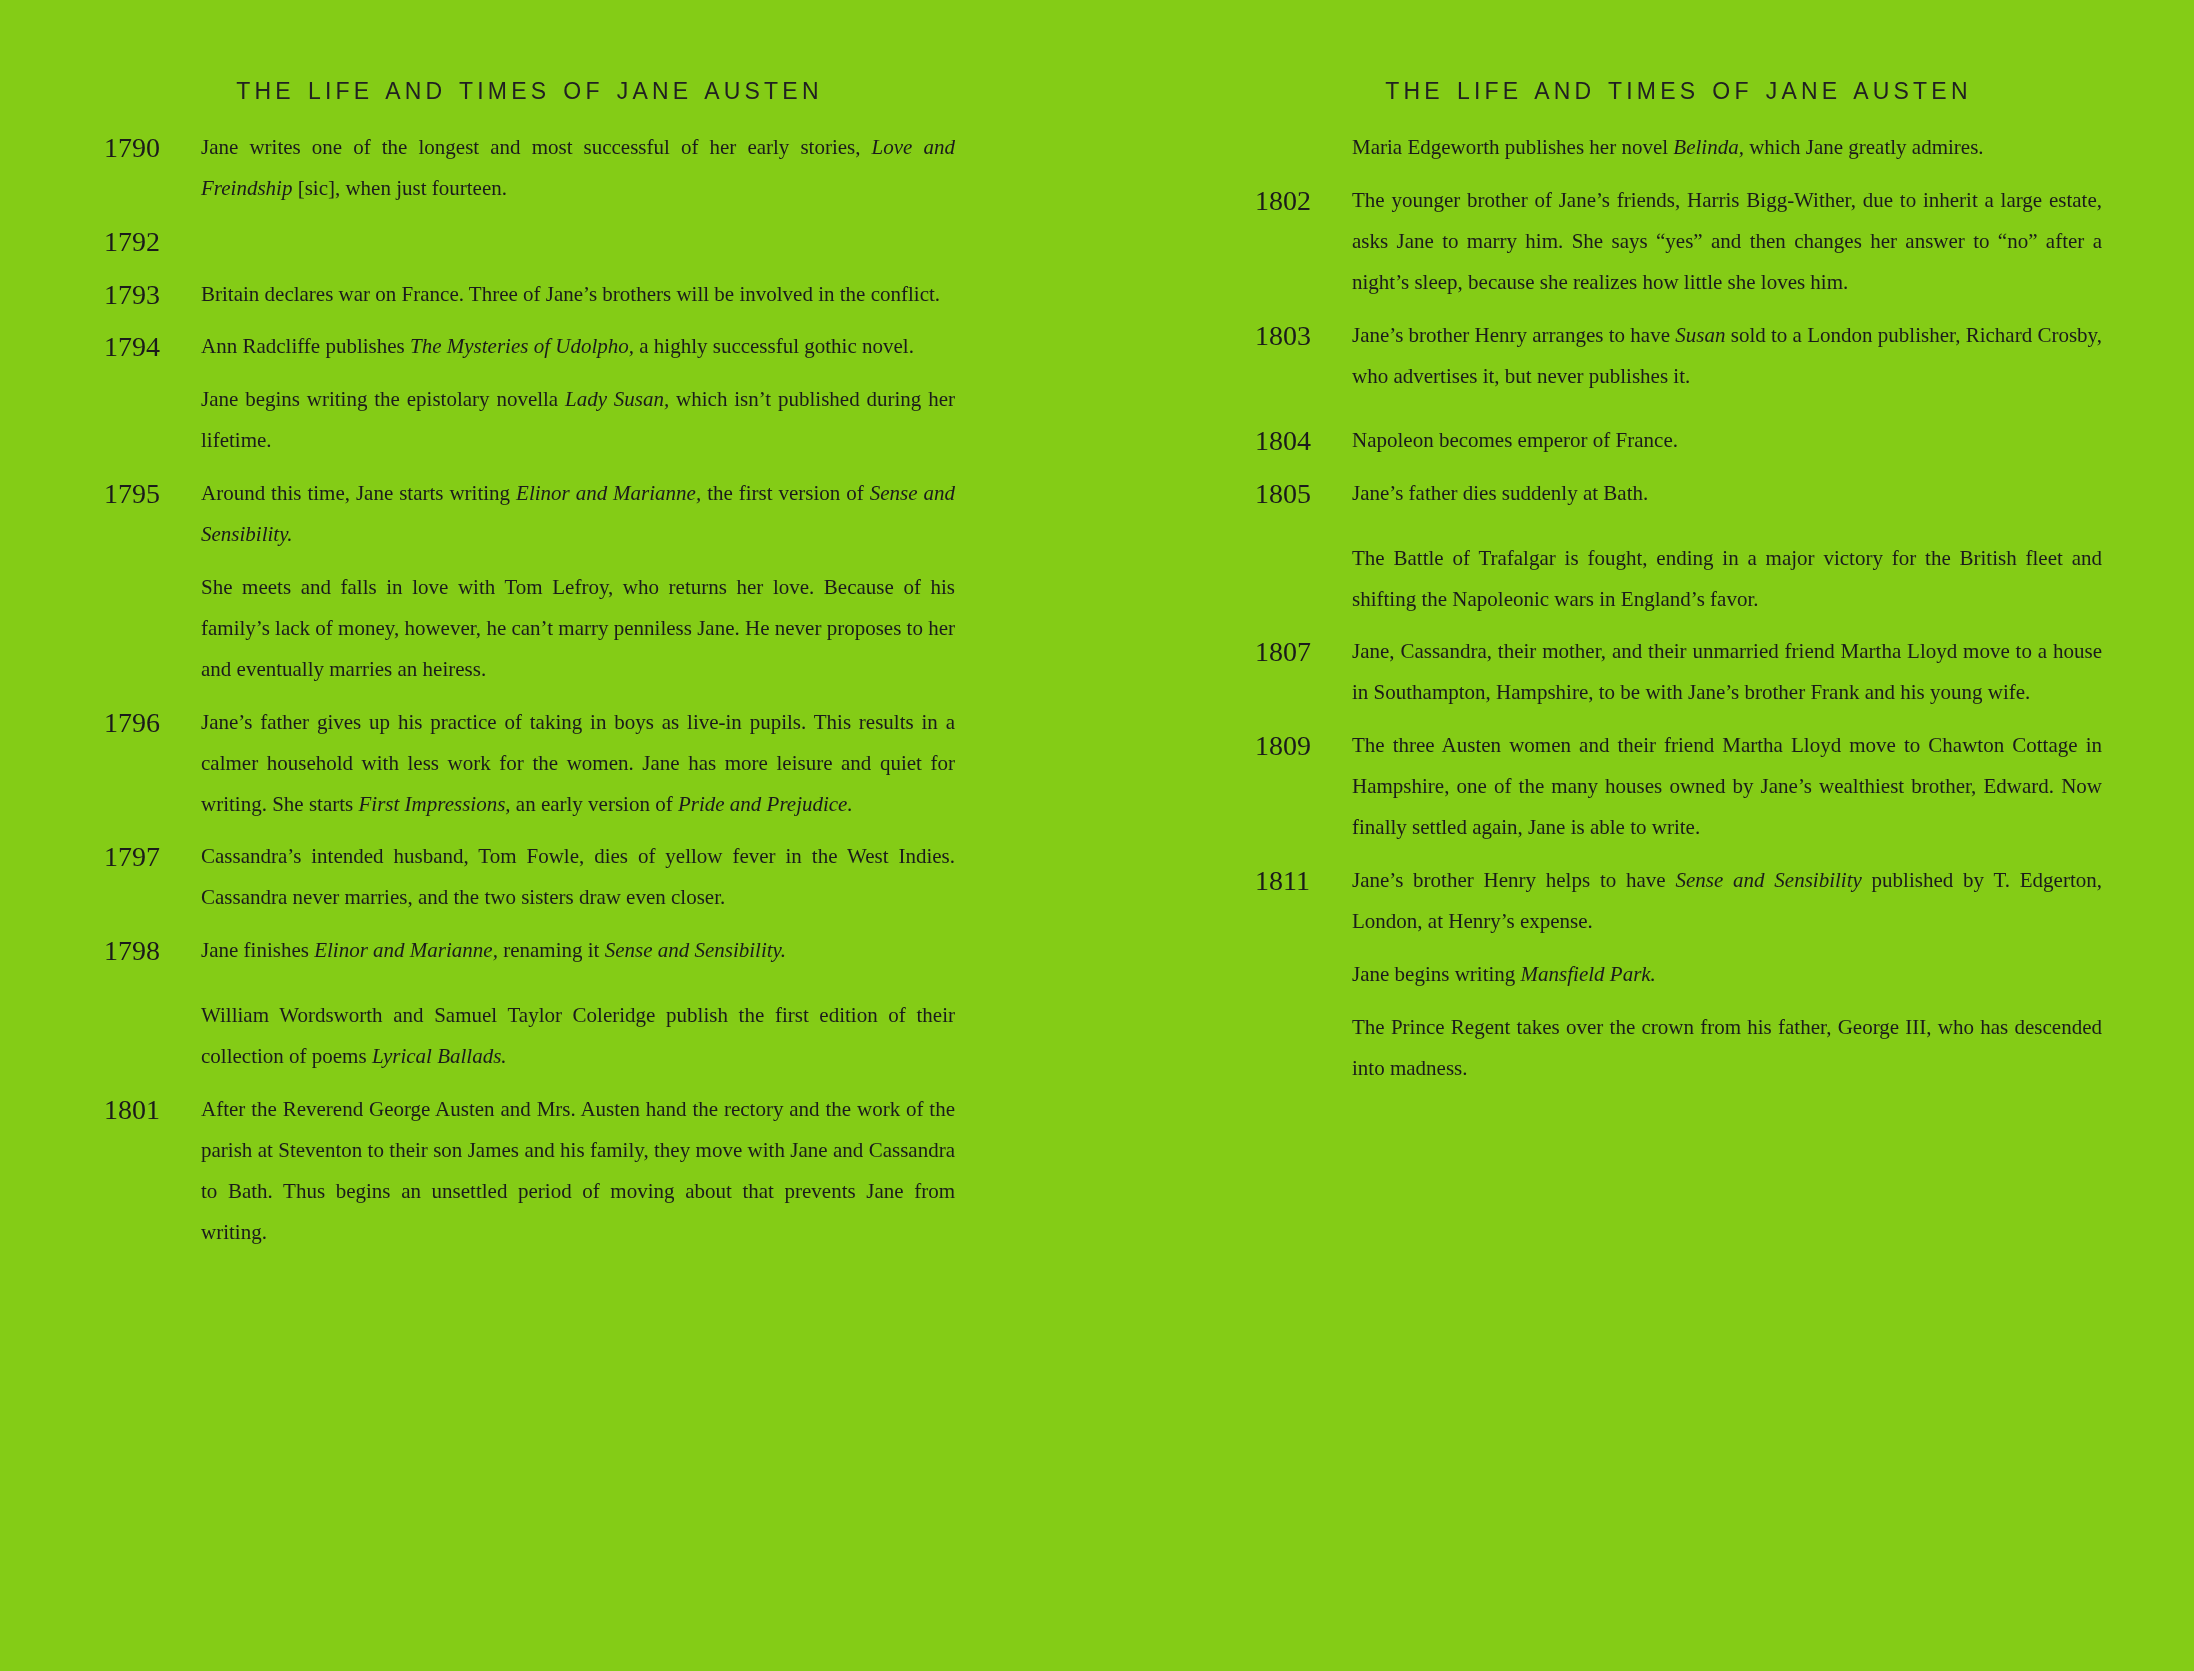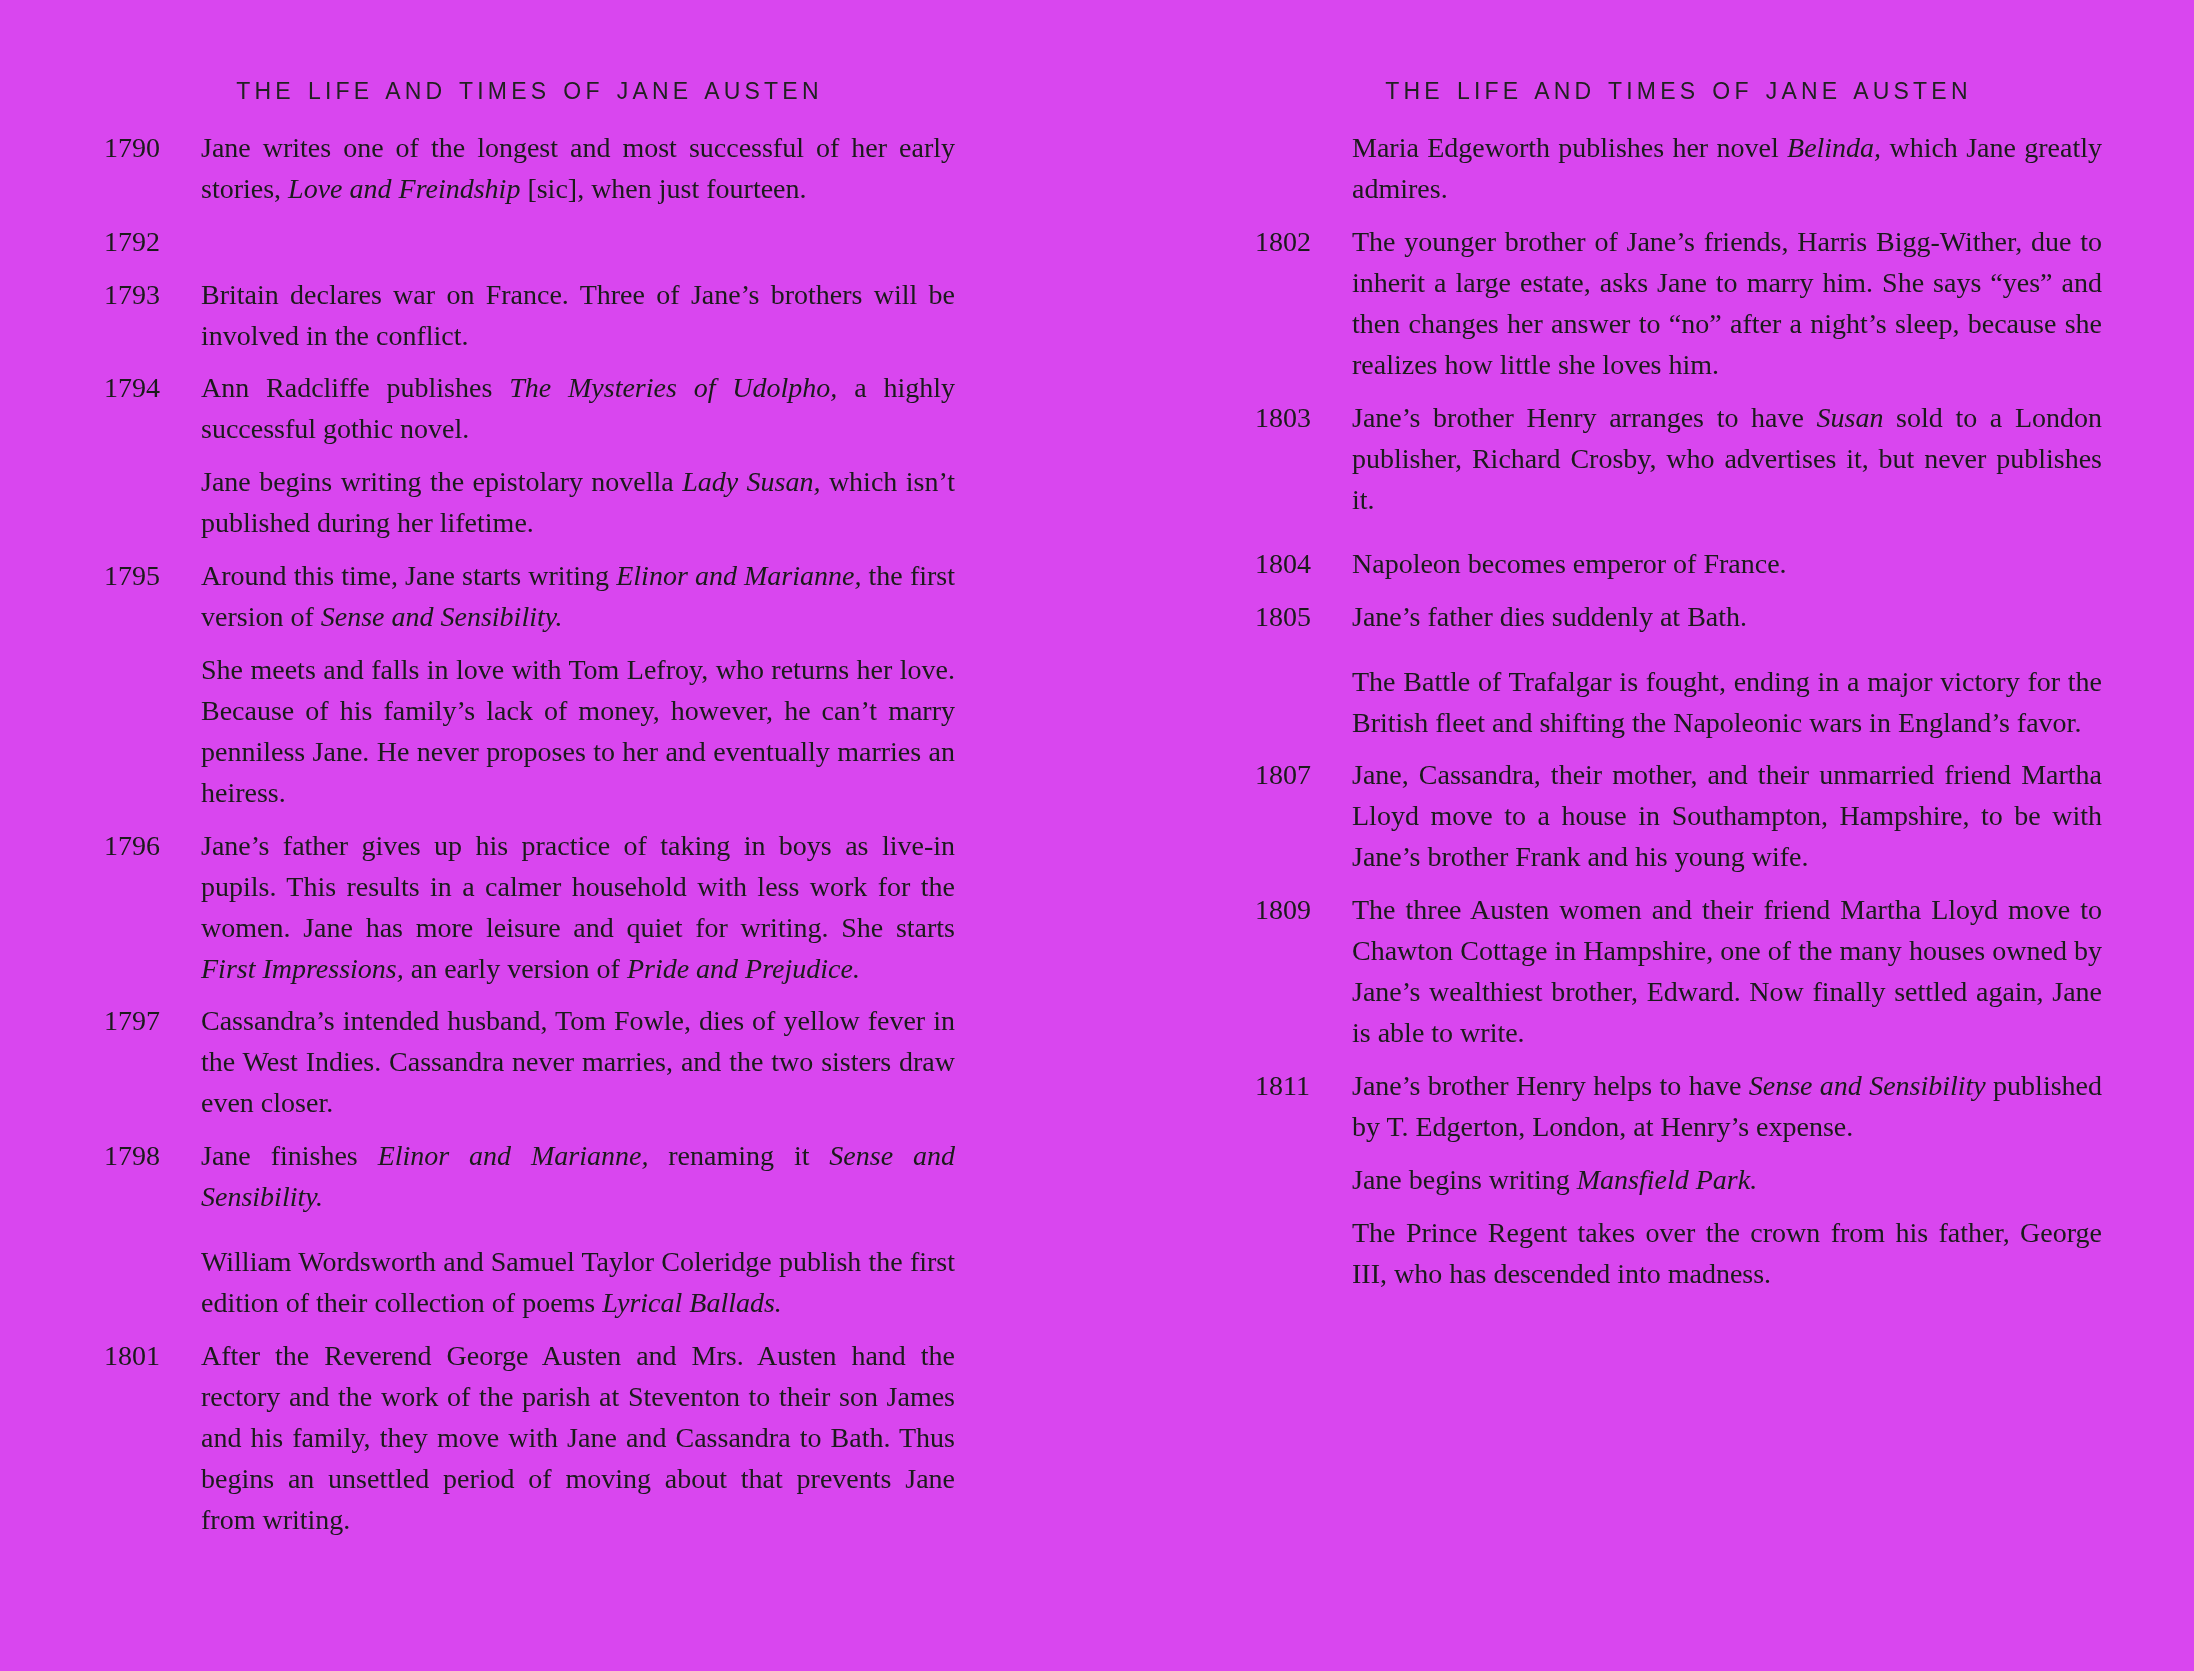--- a/index.html
+++ b/index.html
@@ -4,21 +4,21 @@
 <style>
   html, body {
     margin: 0;
     padding: 0;
     background: #ffffff;
   }
   .spread {
     position: relative;
     width: 2194px;
     height: 1672px;
-    background: #d946ef;
+    background: #84cc16;
     display: flex;
     font-family: "Liberation Serif", "DejaVu Serif", serif;
     color: #1b1b1b;
     overflow: hidden;
   }
   .page {
     position: relative;
     width: 1097px;
     height: 1672px;
     flex: 0 0 1097px;
@@ -51,21 +51,21 @@
   }
   .year {
     flex: 0 0 97px;
     width: 97px;
     font-size: 28px;
     line-height: 41px;
     color: #1b1b1b;
   }
   .para {
     flex: 1;
-    font-size: 28px;
+    font-size: 21px;
     line-height: 41px;
     text-align: justify;
     color: #1b1b1b;
   }
   .para i { }
 
   .page-footer {
     position: absolute;
     top: 1677px;
     font-family: "Liberation Sans", sans-serif;

